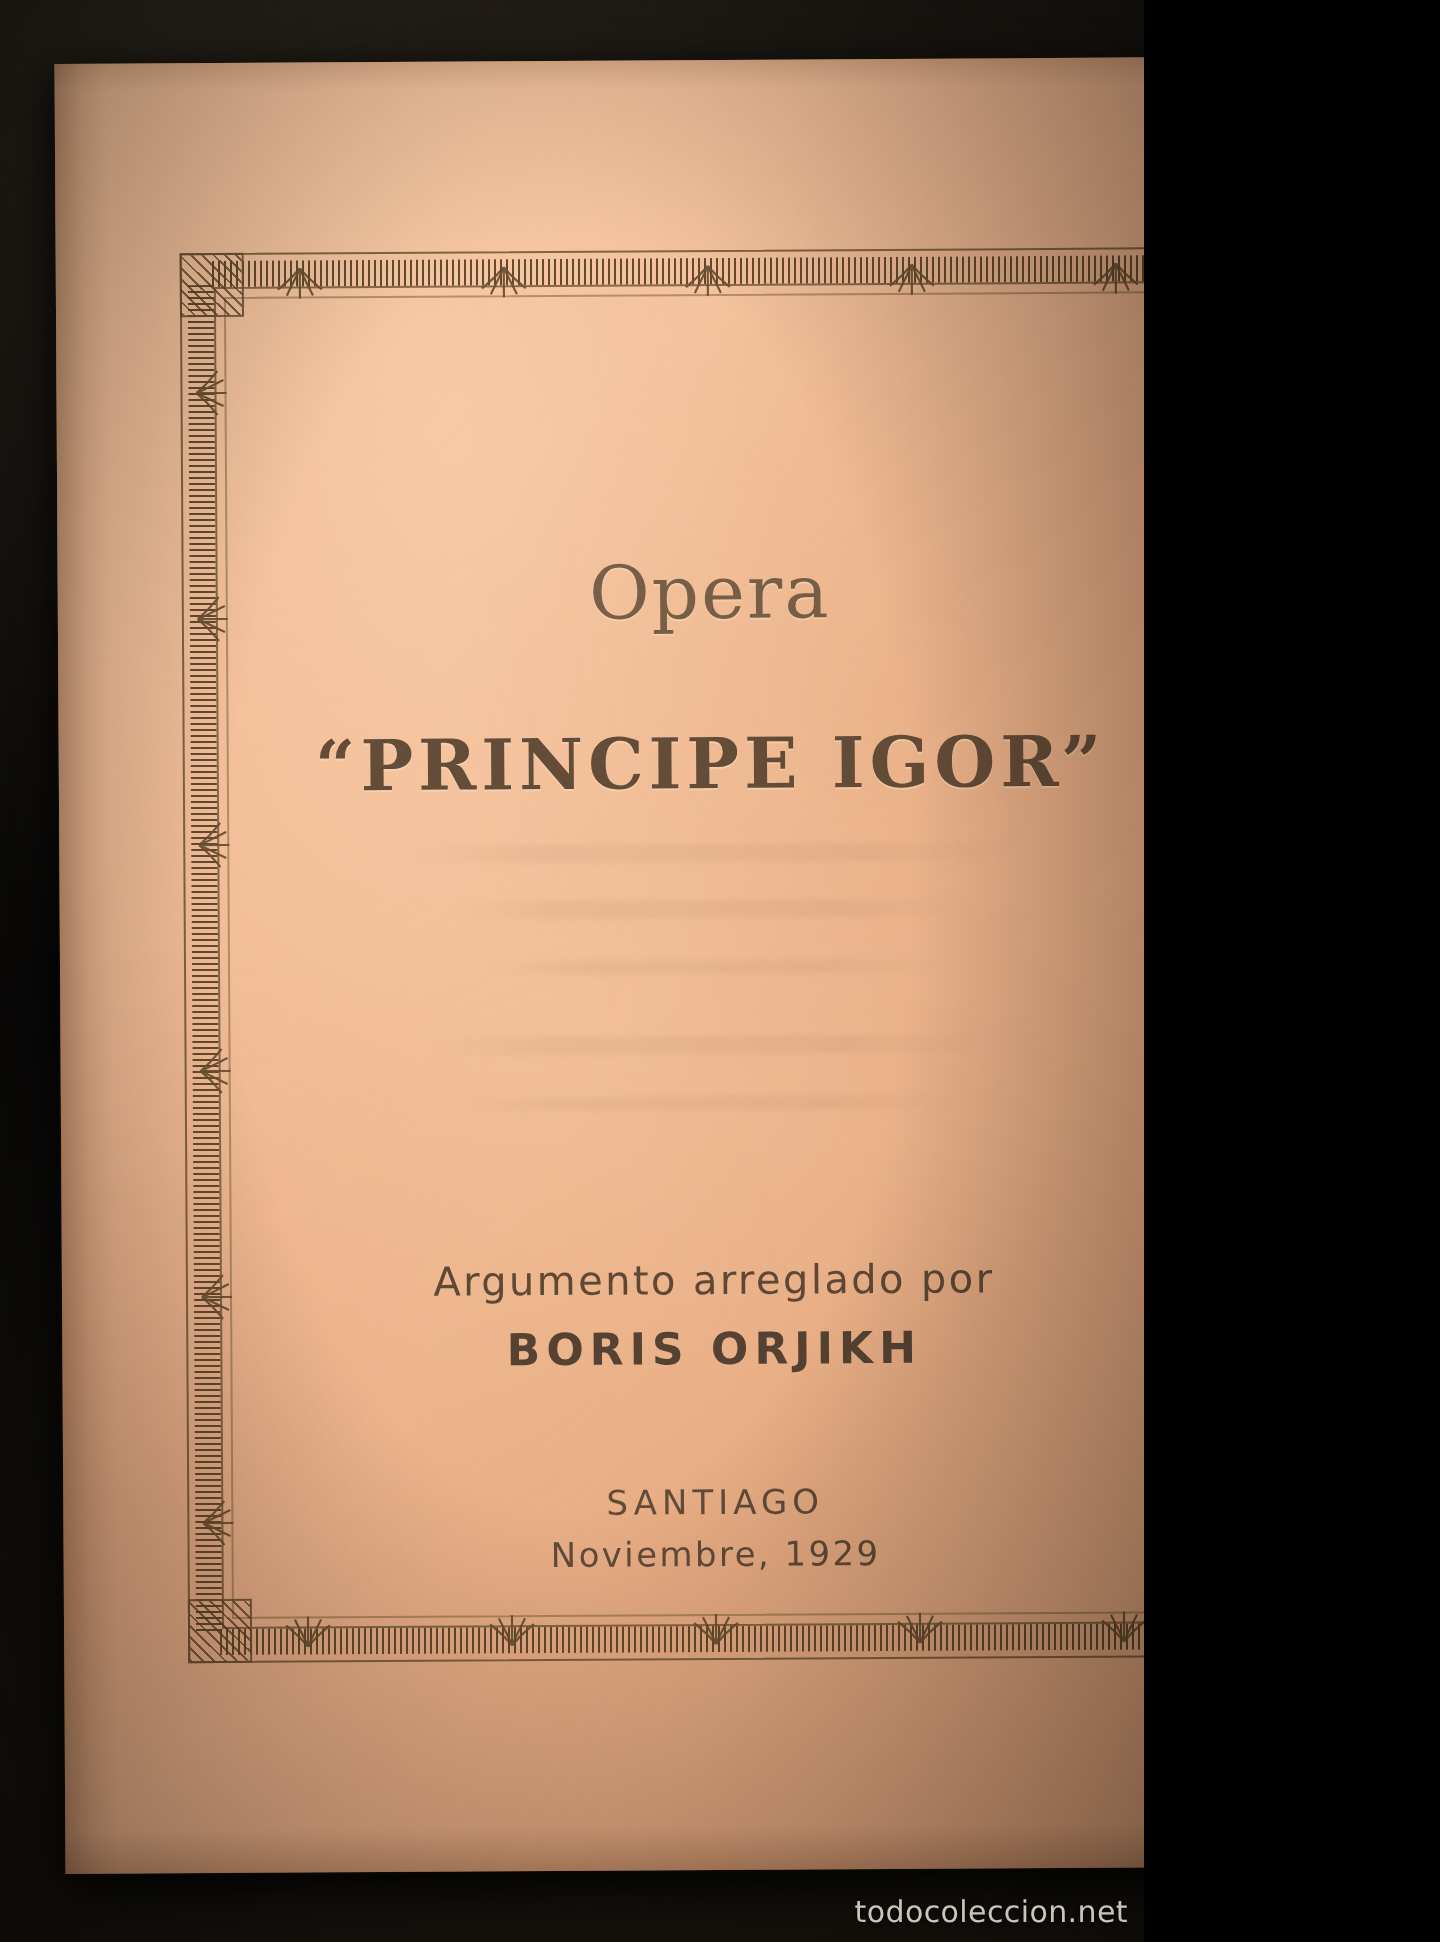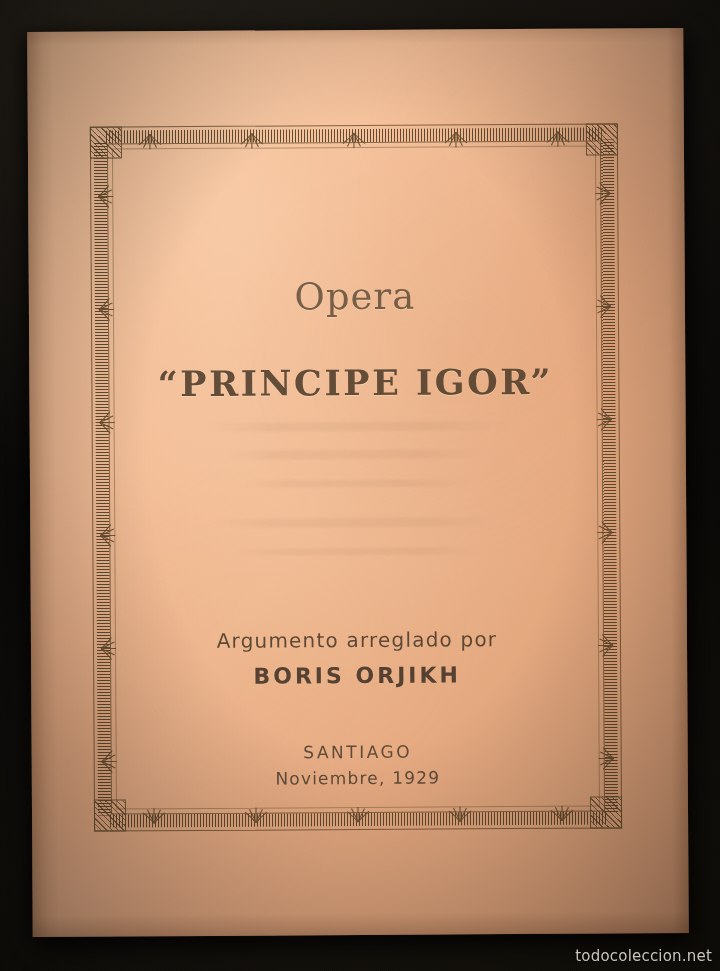--- a/index.html
+++ b/index.html
@@ -9,21 +9,21 @@
   }
   body {
     width: 720px;
     height: 971px;
     overflow: hidden;
     font-family: "Liberation Sans", sans-serif;
   }
 
   #scene {
     position: relative;
-    width: 720px;
+    width: 572px;
     height: 971px;
     background: #0b0a08;
     overflow: hidden;
   }
 
   
   #scene::before {
     content: "";
     position: absolute;
     inset: 0;

